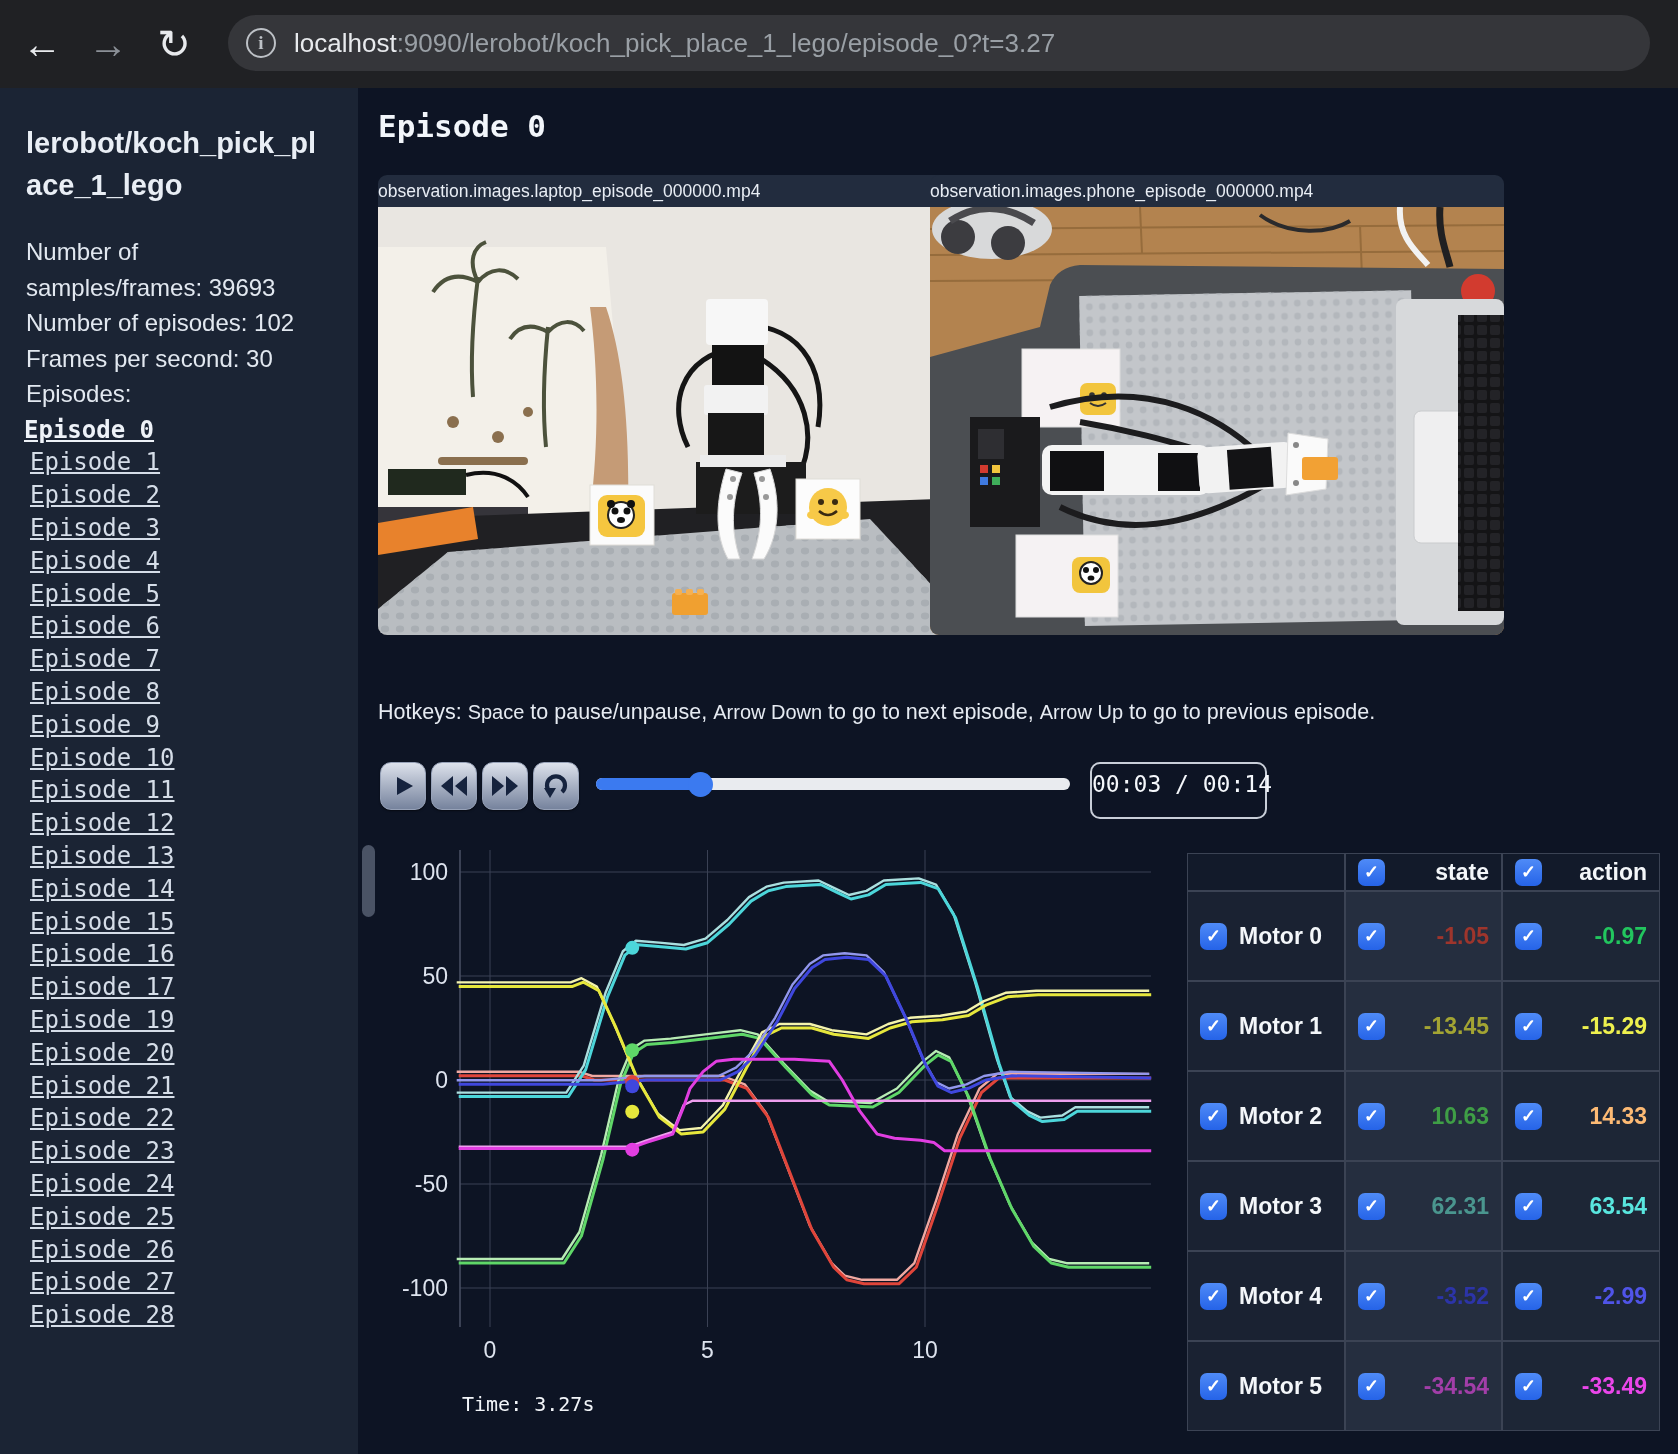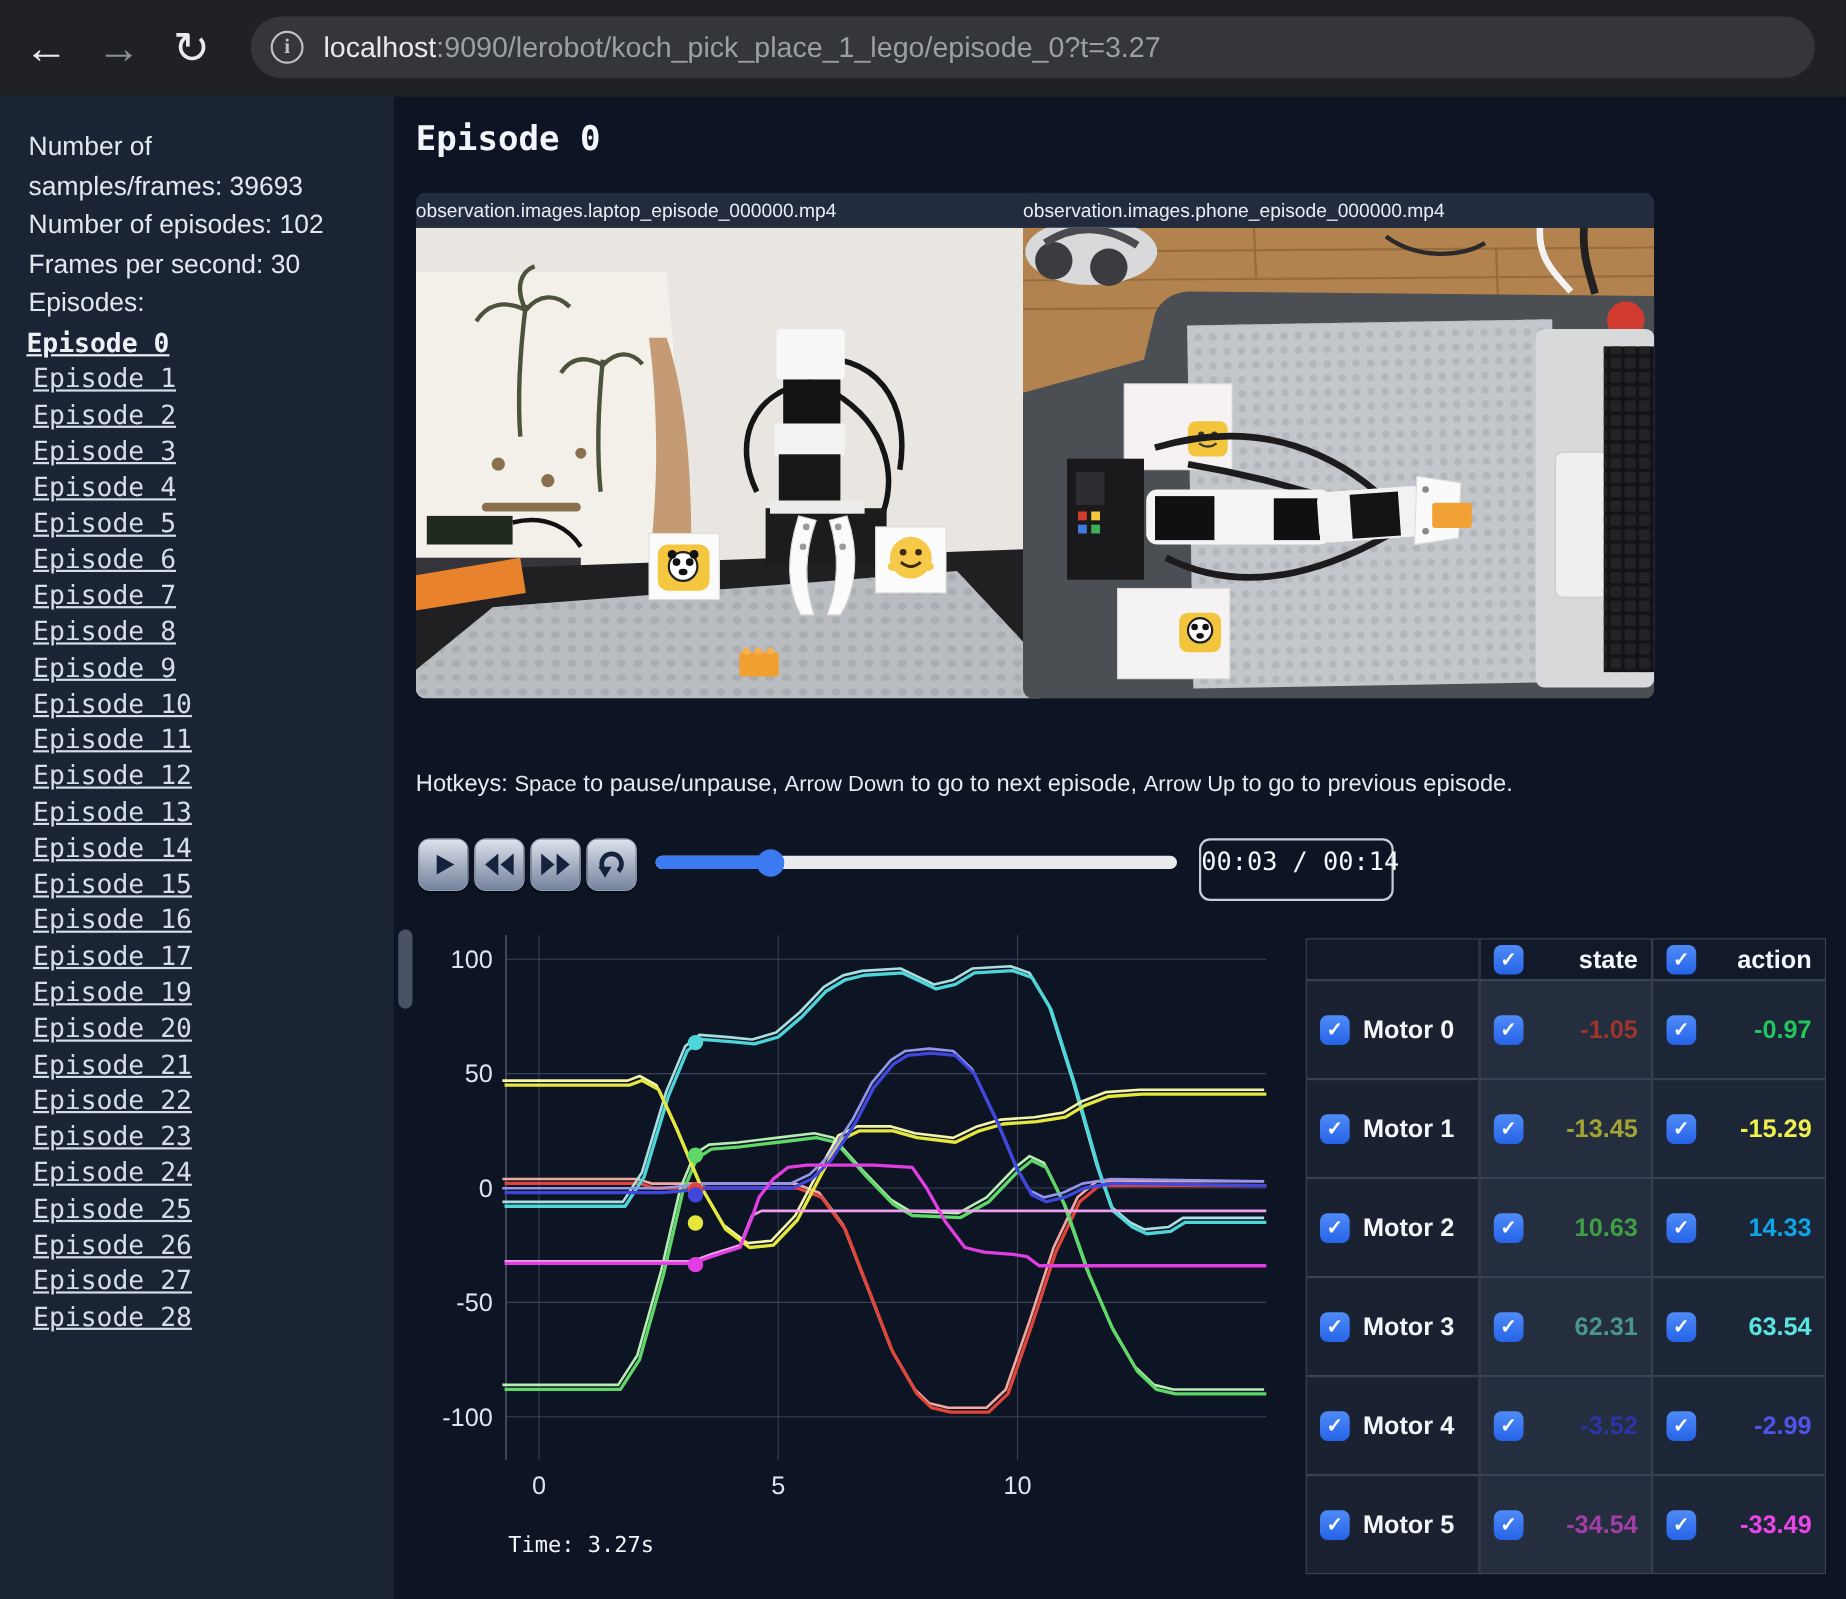--- a/index.html
+++ b/index.html
@@ -79,20 +79,21 @@
   <div class="nav-ico" style="left:16px;">←</div>
   <div class="nav-ico" id="fwd-ico" style="left:82px;">→</div>
   <div class="nav-ico" style="left:148px;">↻</div>
   <div id="url-pill">
     <div id="info-ico">i</div>
     <div id="url-text"><b>localhost</b><span>:9090/lerobot/koch_pick_place_1_lego/episode_0?t=3.27</span></div>
   </div>
 </div>
 
 <div id="sidebar">
+  <div id="ds-title">lerobot/koch_pick_place_1_lego</div>
   <div id="ds-info">
       <div>Number of samples/frames: 39693</div>
       <div>Number of episodes: 102</div>
       <div>Frames per second: 30</div>
       <div>Episodes:</div>
     </div>
   <div id="episode-list">
       <a class="active">Episode 0</a>
       <a>Episode 1</a>
       <a>Episode 2</a>
@@ -415,21 +416,21 @@
         <div class="tcell cell-label">
           <div class="cb">✓</div>
           <span class="motor-label">Motor 2</span>
         </div>
         <div class="tcell cell-state">
           <div class="cb">✓</div>
           <span class="val" style="color: rgb(63, 158, 70);">10.63</span>
         </div>
         <div class="tcell cell-action">
           <div class="cb">✓</div>
-          <span class="val" style="color: #0ea5e9;">14.33</span>
+          <span class="val" style="color: #fdba74;">14.33</span>
         </div>
       </div>
       <div class="trow">
         <div class="tcell cell-label">
           <div class="cb">✓</div>
           <span class="motor-label">Motor 3</span>
         </div>
         <div class="tcell cell-state">
           <div class="cb">✓</div>
           <span class="val" style="color: rgb(74, 150, 143);">62.31</span>

